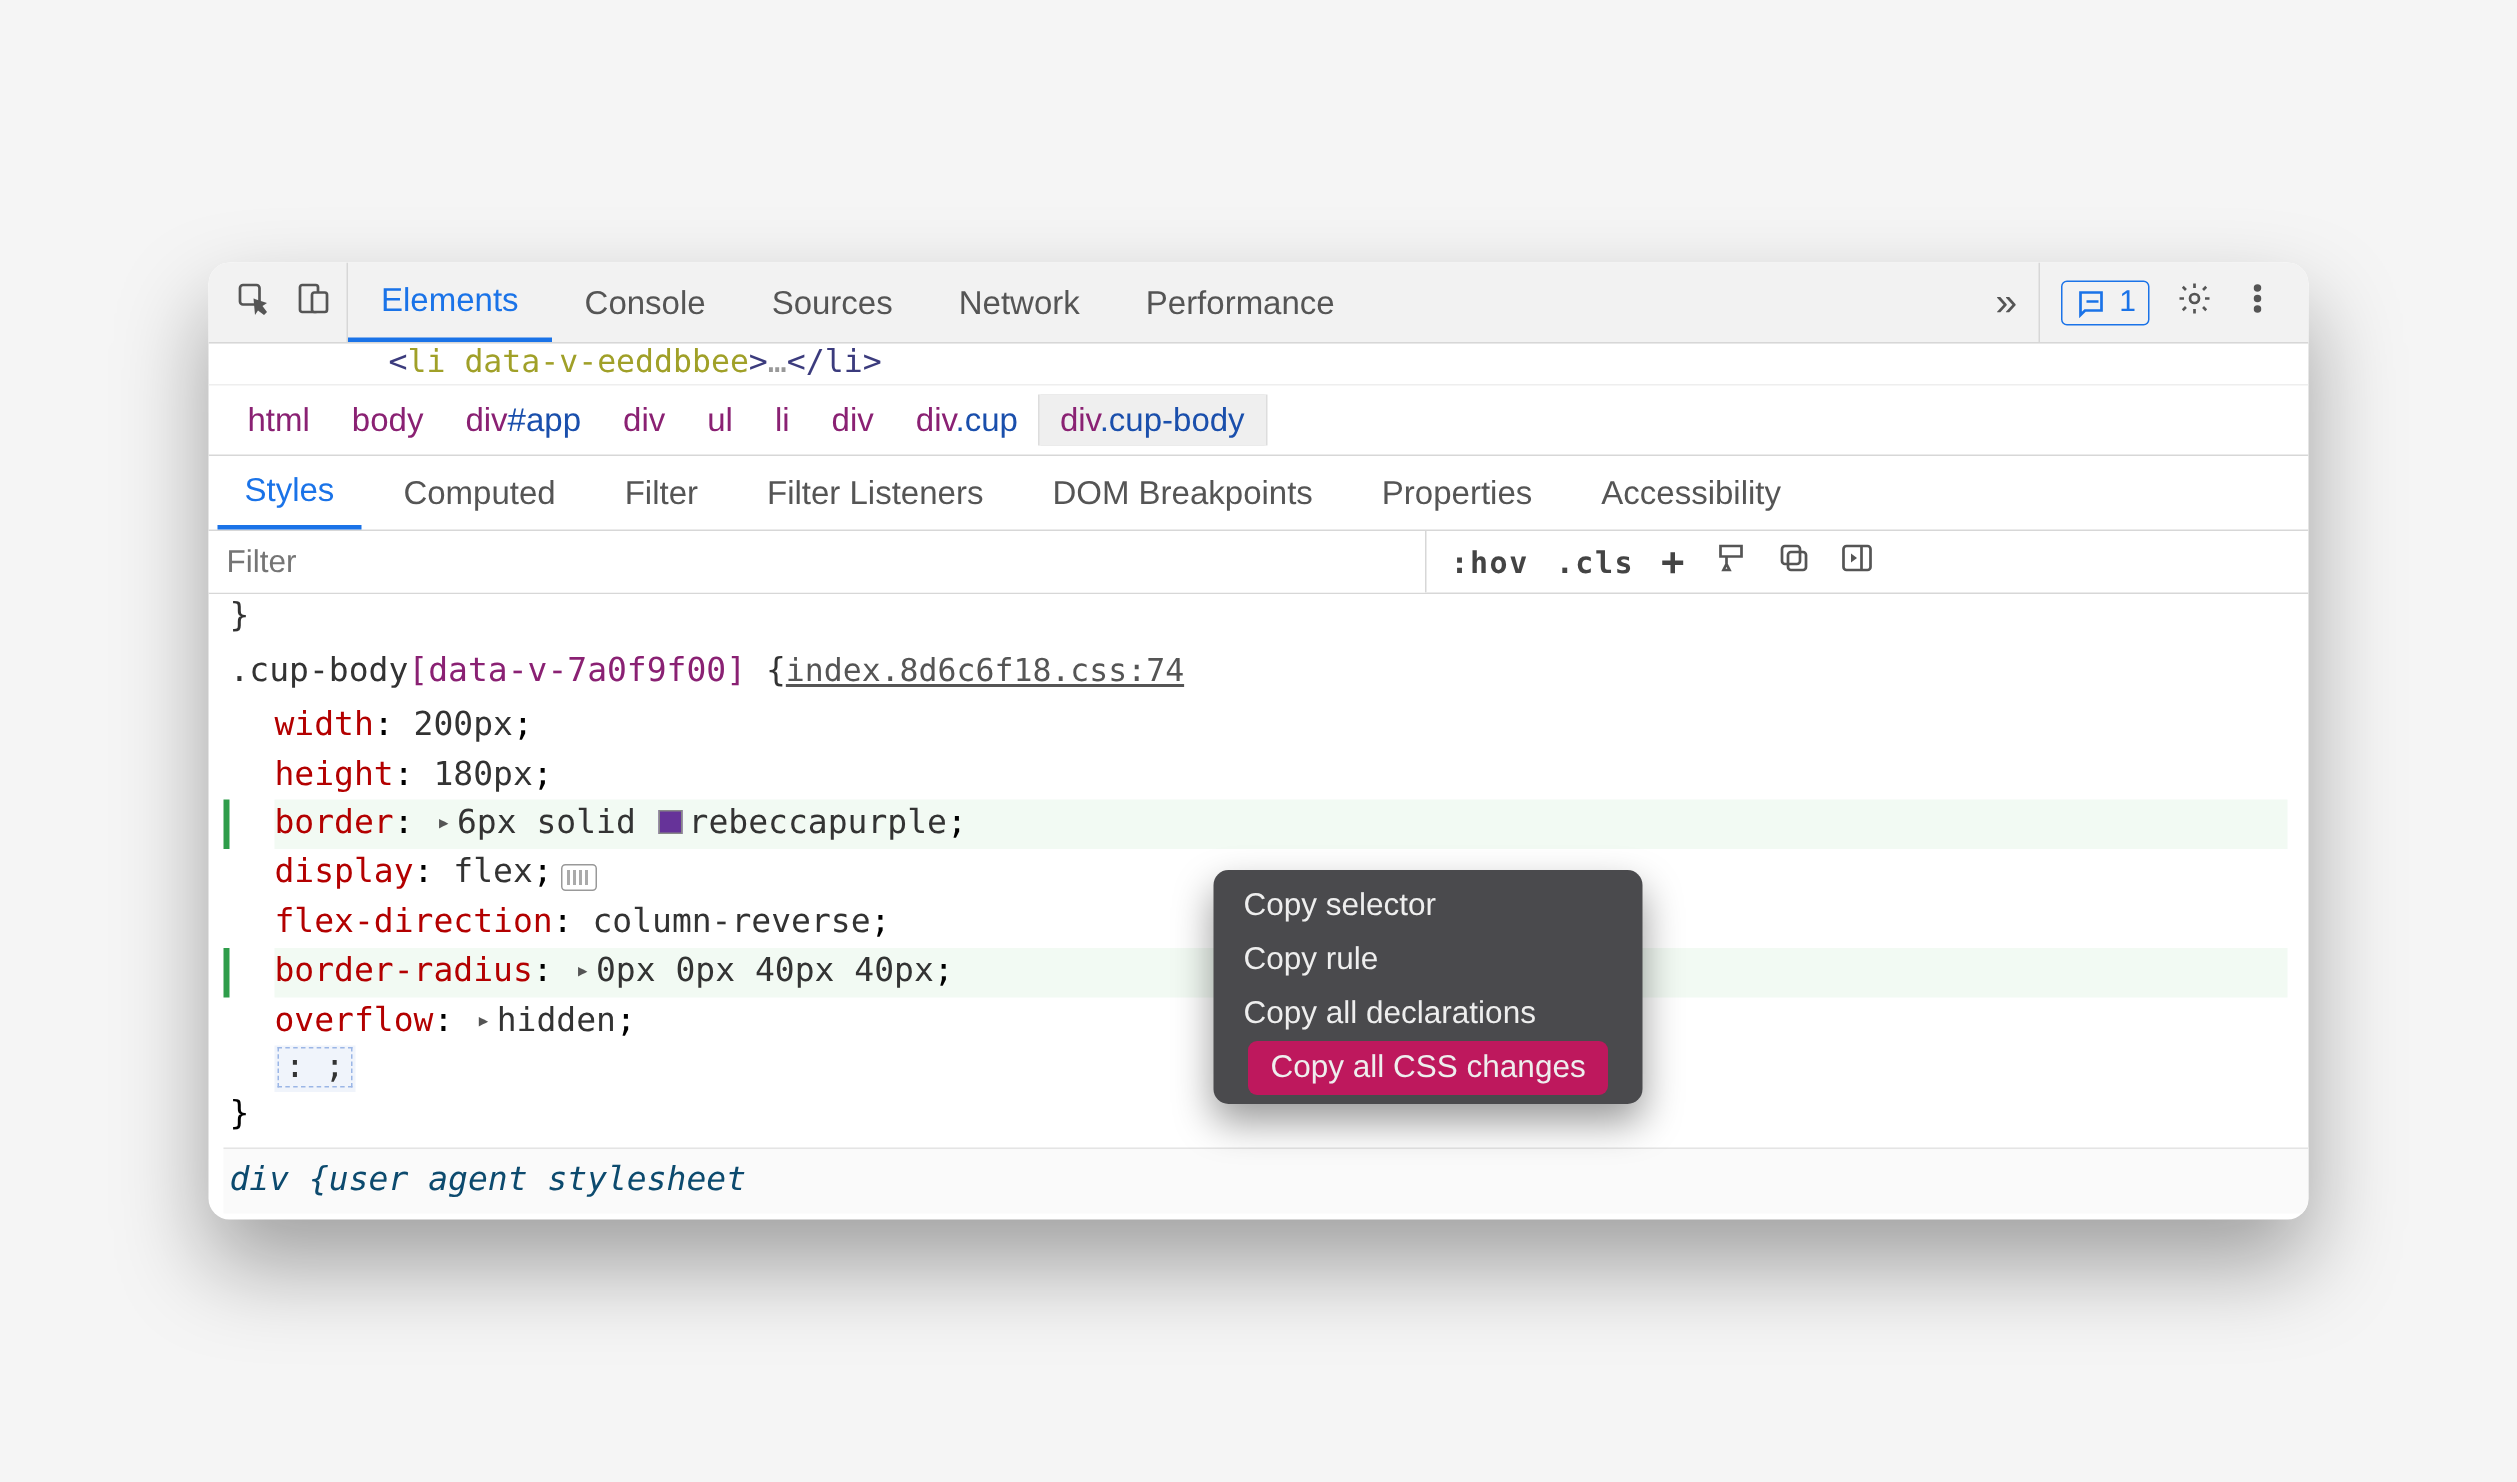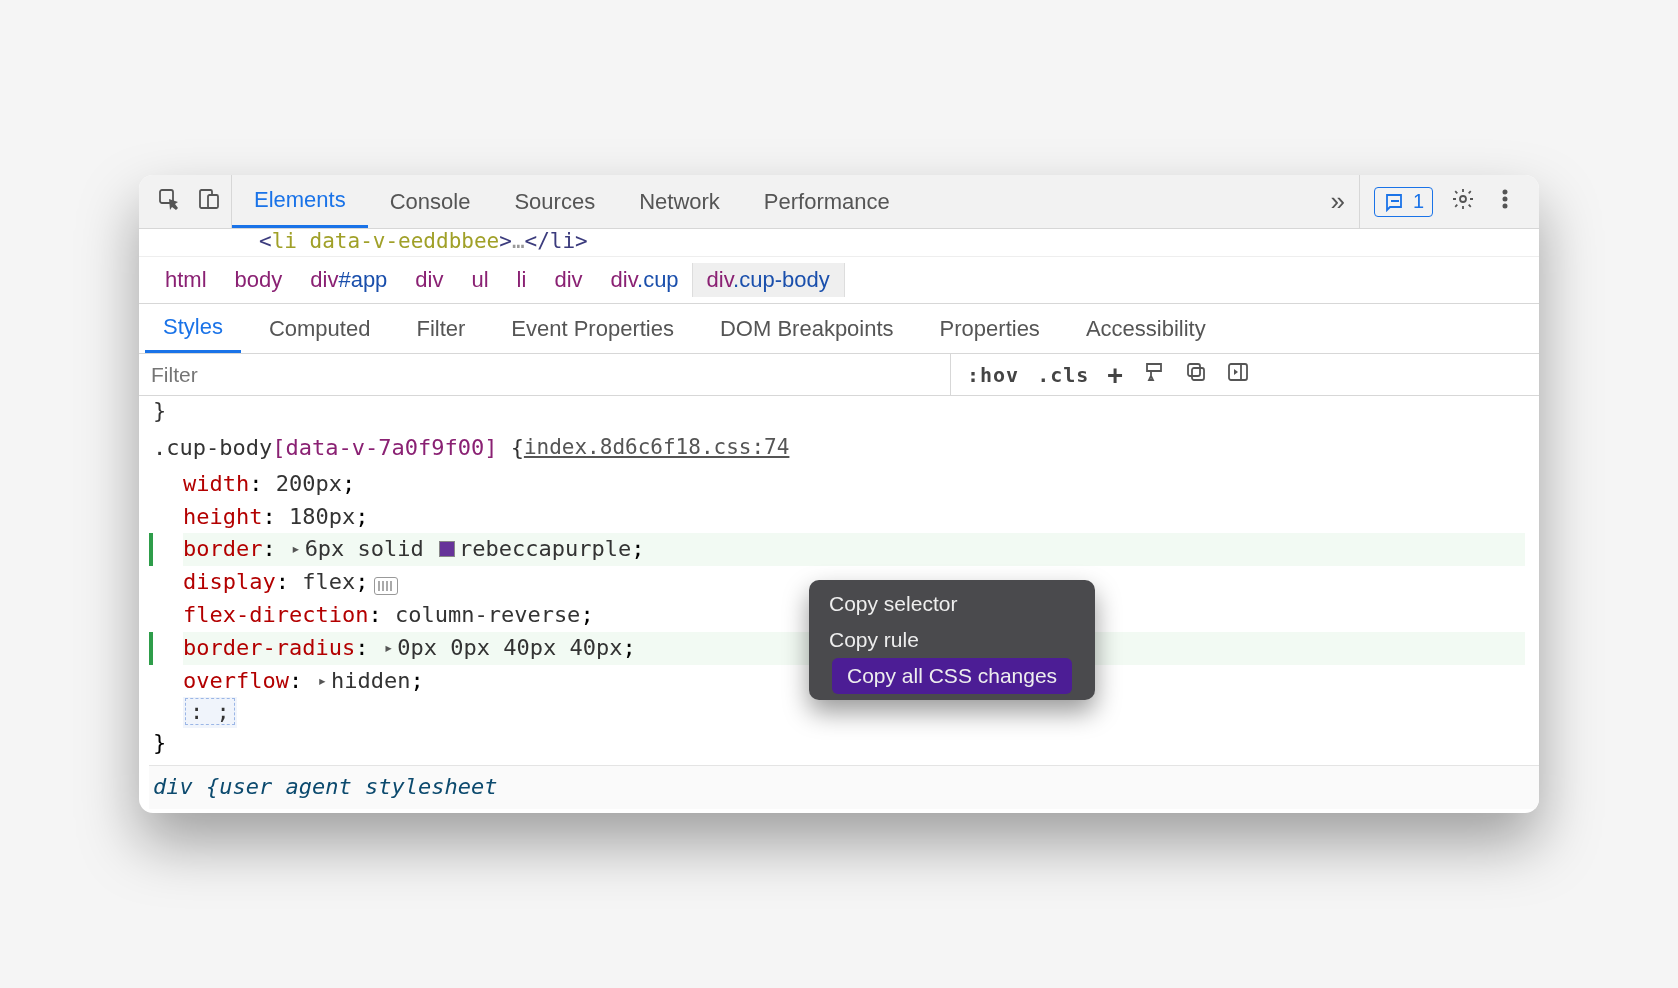--- a/index.html
+++ b/index.html
@@ -160,21 +160,21 @@
   .ctx {
     position:absolute; left:670px; top:405px;
     background:#4a4a4d;
     border-radius:10px;
     padding:6px 0;
     box-shadow: 0 12px 26px rgba(0,0,0,0.4);
     min-width:260px;
     font-family:-apple-system,Arial,sans-serif;
   }
   .ctx-item { padding:6px 20px; font-size:21px; color:#eee; cursor:default;}
-  .ctx-item.hover { background:#4c1d95; border-radius:6px; margin:0 23px; padding:6px 15px;text-align:center; }
+  .ctx-item.hover { background:#be185d; border-radius:6px; margin:0 23px; padding:6px 15px;text-align:center; }
   
   svg.ic { width:24px; height:24px; stroke:#555; fill:none; stroke-width:1.8; }
   .right-tools svg.ic { stroke:#555; }
 </style>
 </head>
 <body>
 
 <div class="window">
 
 
@@ -236,21 +236,21 @@
       <span class="crumb"><span>li</span></span>
       <span class="crumb"><span>div</span></span>
       <span class="crumb"><span>div</span><span class="cls">.cup</span></span>
       <span class="crumb active"><span>div</span><span class="cls">.cup-body</span></span>
     </div>
 
   <div class="subtabs" id="subtabs">
       <div class="subtab active">Styles</div>
       <div class="subtab">Computed</div>
       <div class="subtab">Filter</div>
-      <div class="subtab">Event Properties</div>
+      <div class="subtab">Filter Listeners</div>
       <div class="subtab">DOM Breakpoints</div>
       <div class="subtab">Properties</div>
       <div class="subtab">Accessibility</div>
     </div>
 
   <div class="filterbar">
     <input class="filter-input" placeholder="Filter" style="">
     <div class="filter-tools">
       <span class="mono">:hov</span>
       <span class="mono">.cls</span>
@@ -304,16 +304,17 @@
 
     <div class="ua-row">
       <span>div {</span>
       <span>user agent stylesheet</span>
     </div>
   </div>
 
   <div class="ctx" id="ctx">
       <div class="ctx-item">Copy selector</div>
       <div class="ctx-item">Copy rule</div>
+      <div class="ctx-item">Copy all declarations</div>
       <div class="ctx-item hover">Copy all CSS changes</div>
     </div>
 
 </div>
 
 </body></html>

